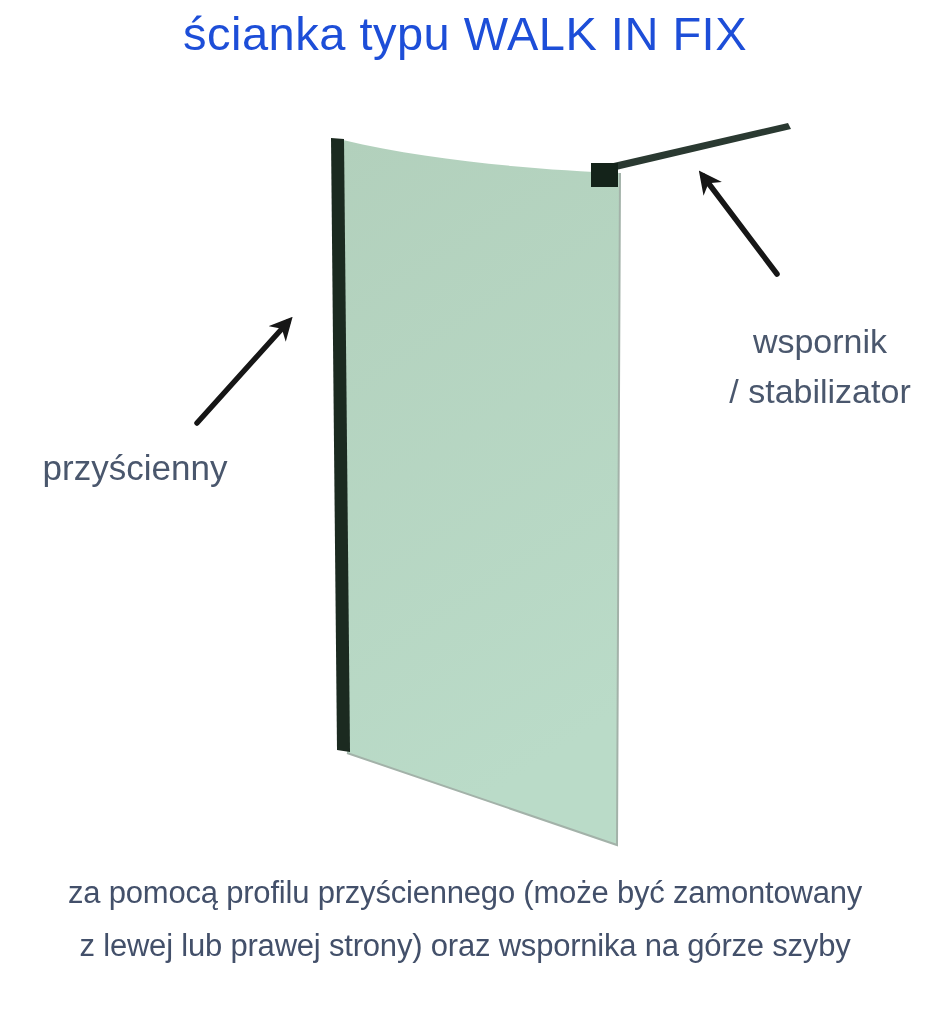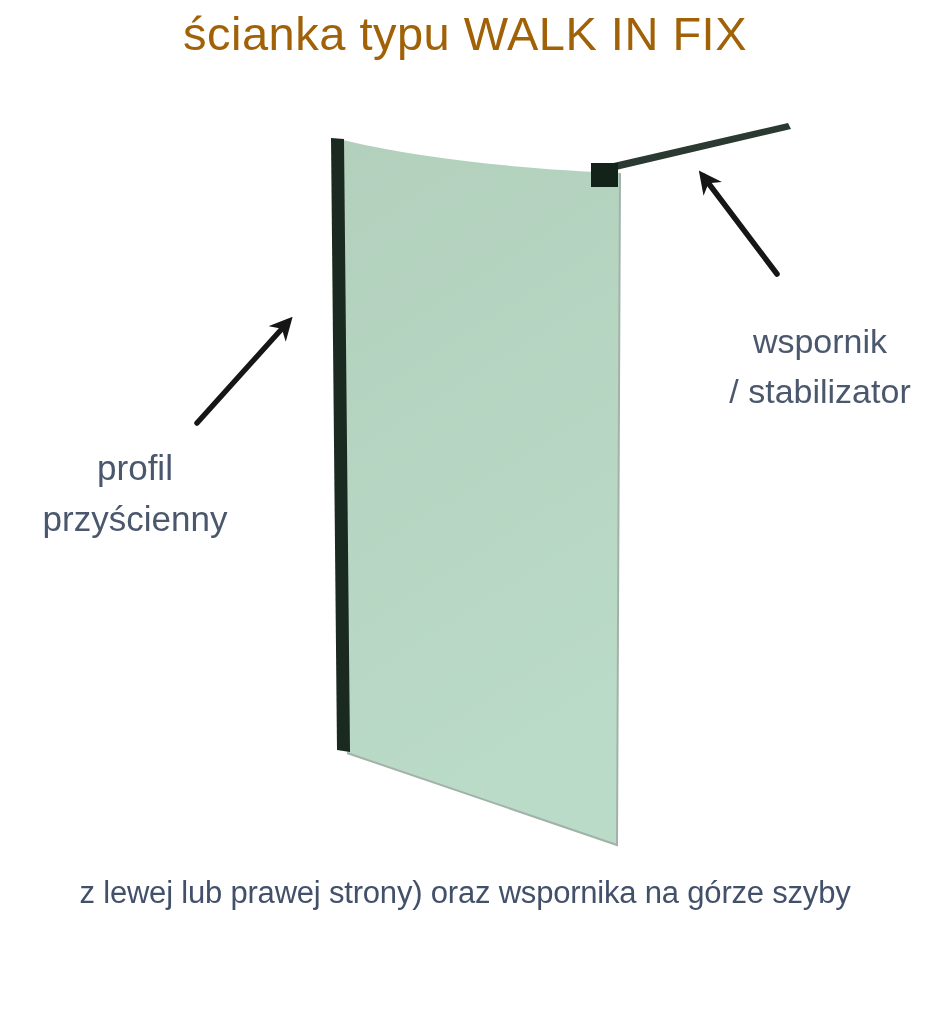--- a/index.html
+++ b/index.html
@@ -6,21 +6,21 @@
   html,body { background:#ffffff; }
   body {
     width:930px; height:1020px;
     position:relative; overflow:hidden;
     font-family:"Liberation Sans", sans-serif;
   }
   .page-title{
     position:absolute; top:6px; left:0; width:930px;
     text-align:center;
     font-size:47px; font-weight:400; letter-spacing:.5px;
-    color:#a16207;
+    color:#1d4ed8;
   }
   .diagram-svg{
     position:absolute; top:0; left:0; width:930px; height:1020px;
   }
   .part-label{
     position:absolute;
     font-size:35px; line-height:51px;
     color:#4a576d;
     text-align:center;
     white-space:nowrap;
@@ -61,26 +61,26 @@
     <polygon points="596,167 788,123 791,129 599,174" fill="#2a3931"></polygon>
 
     <polygon points="591,163 618,163 618,187 591,187" fill="#14231a"></polygon>
 
     <line x1="197" y1="423" x2="288" y2="322" stroke-width="5.5" stroke-linecap="round" marker-end="url(#arrowHead)" stroke="#161616"></line>
 
     <line x1="777" y1="274" x2="703" y2="176" stroke-width="5.5" stroke-linecap="round" marker-end="url(#arrowHead)" stroke="#161616"></line>
   </svg>
 
   <div class="part-label label-wall-profile">
-    <div>profil</div>
     <div>przyścienny</div>
   </div>
 
   <div class="part-label label-stabilizer">
     <div>wspornik</div>
     <div>/ stabilizator</div>
   </div>
 
   <div class="mount-description">
+    <div>za pomocą profilu przyściennego (może być zamontowany</div>
     <div>z lewej lub prawej strony) oraz wspornika na górze szyby</div>
   </div>
 
 </div>
 
 </body></html>

